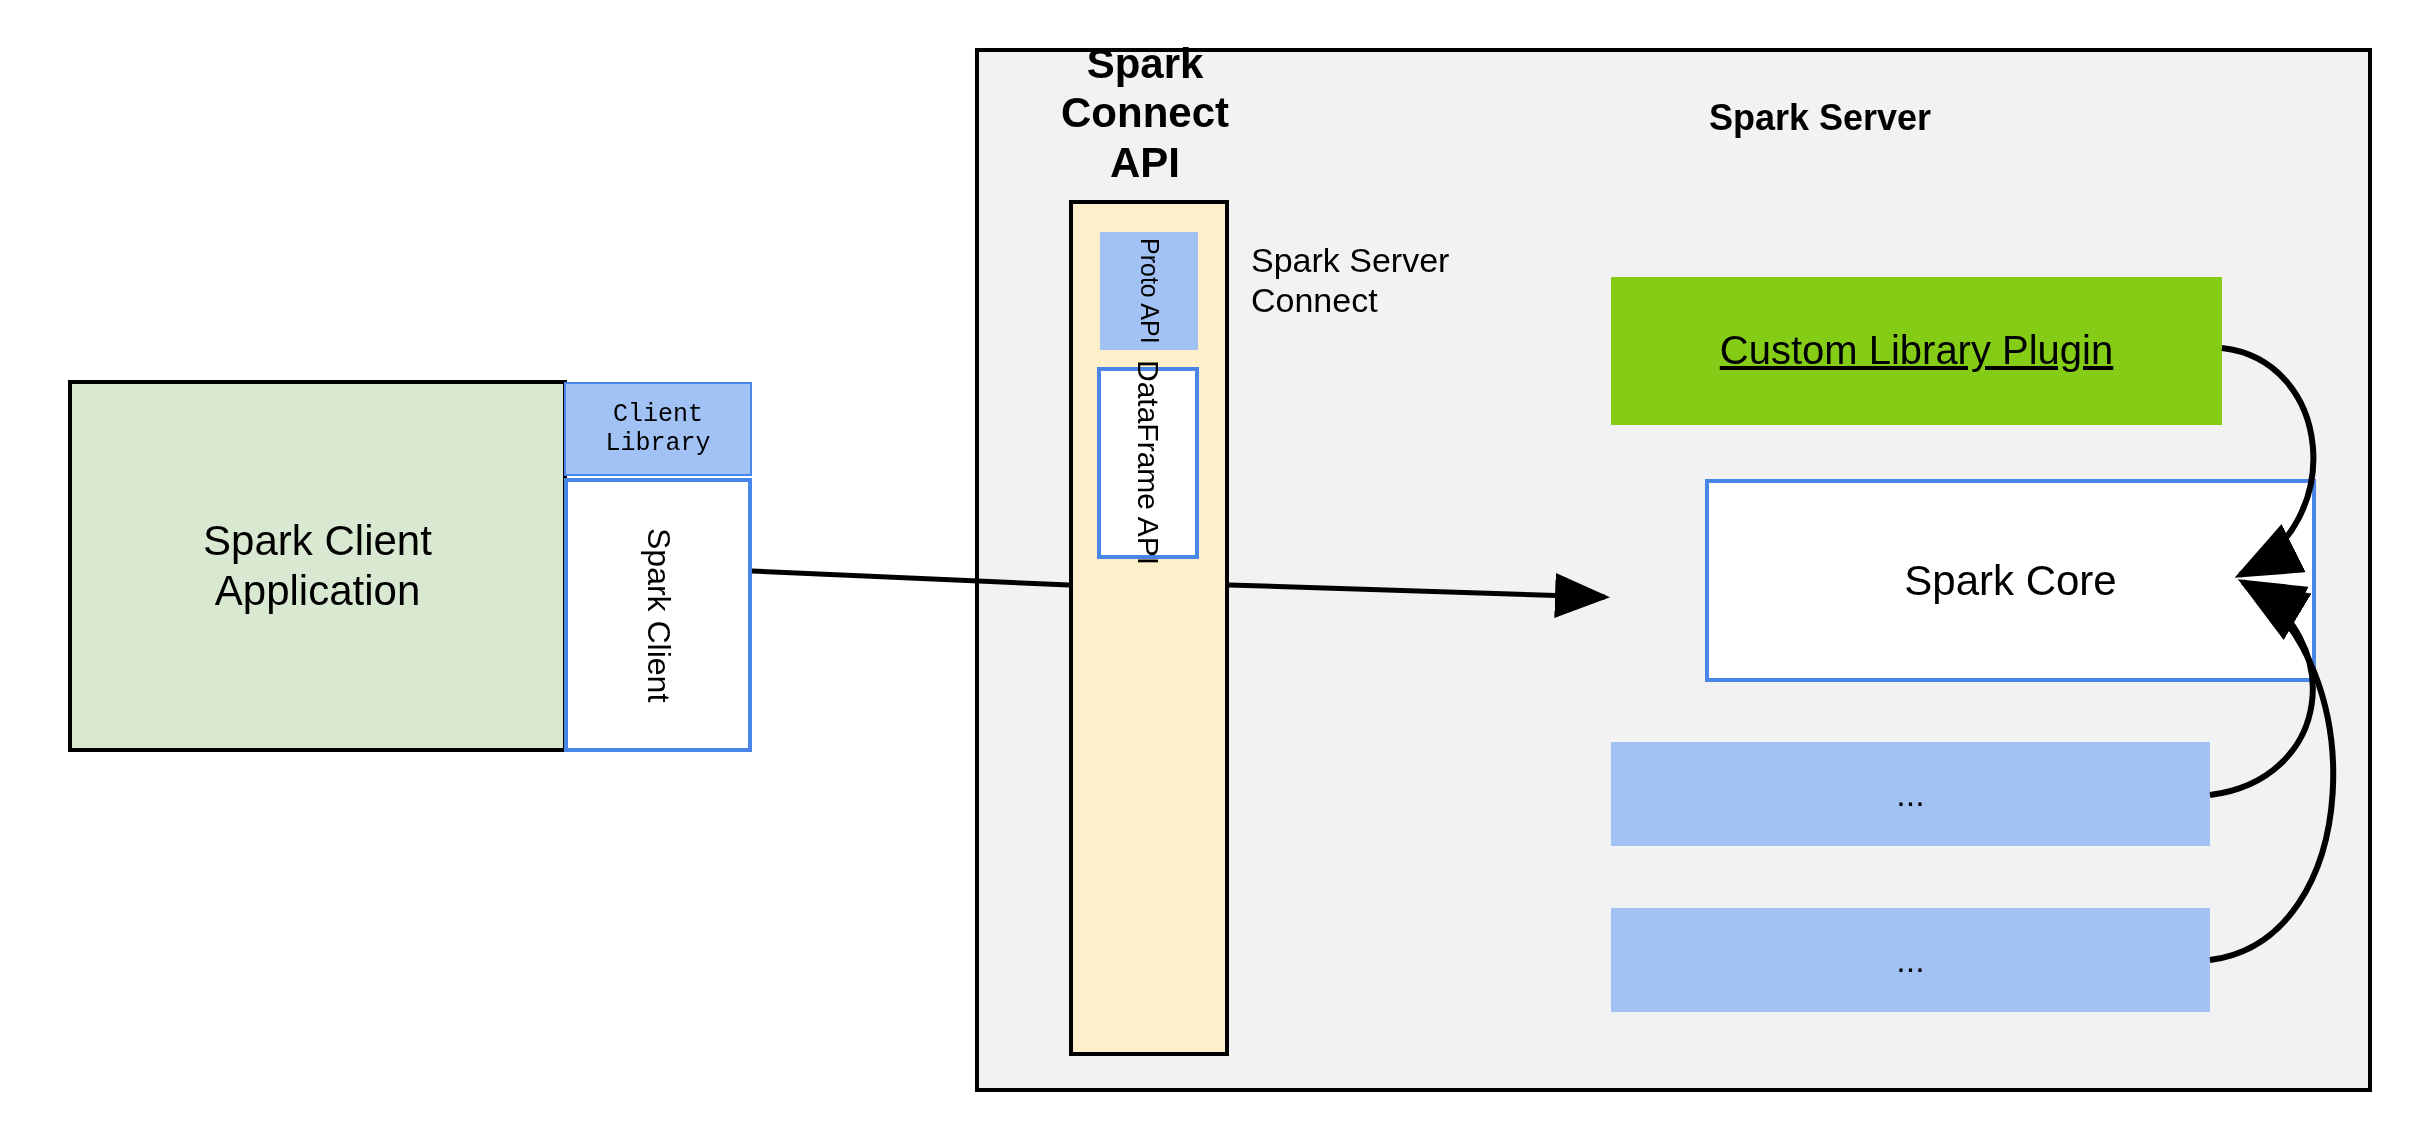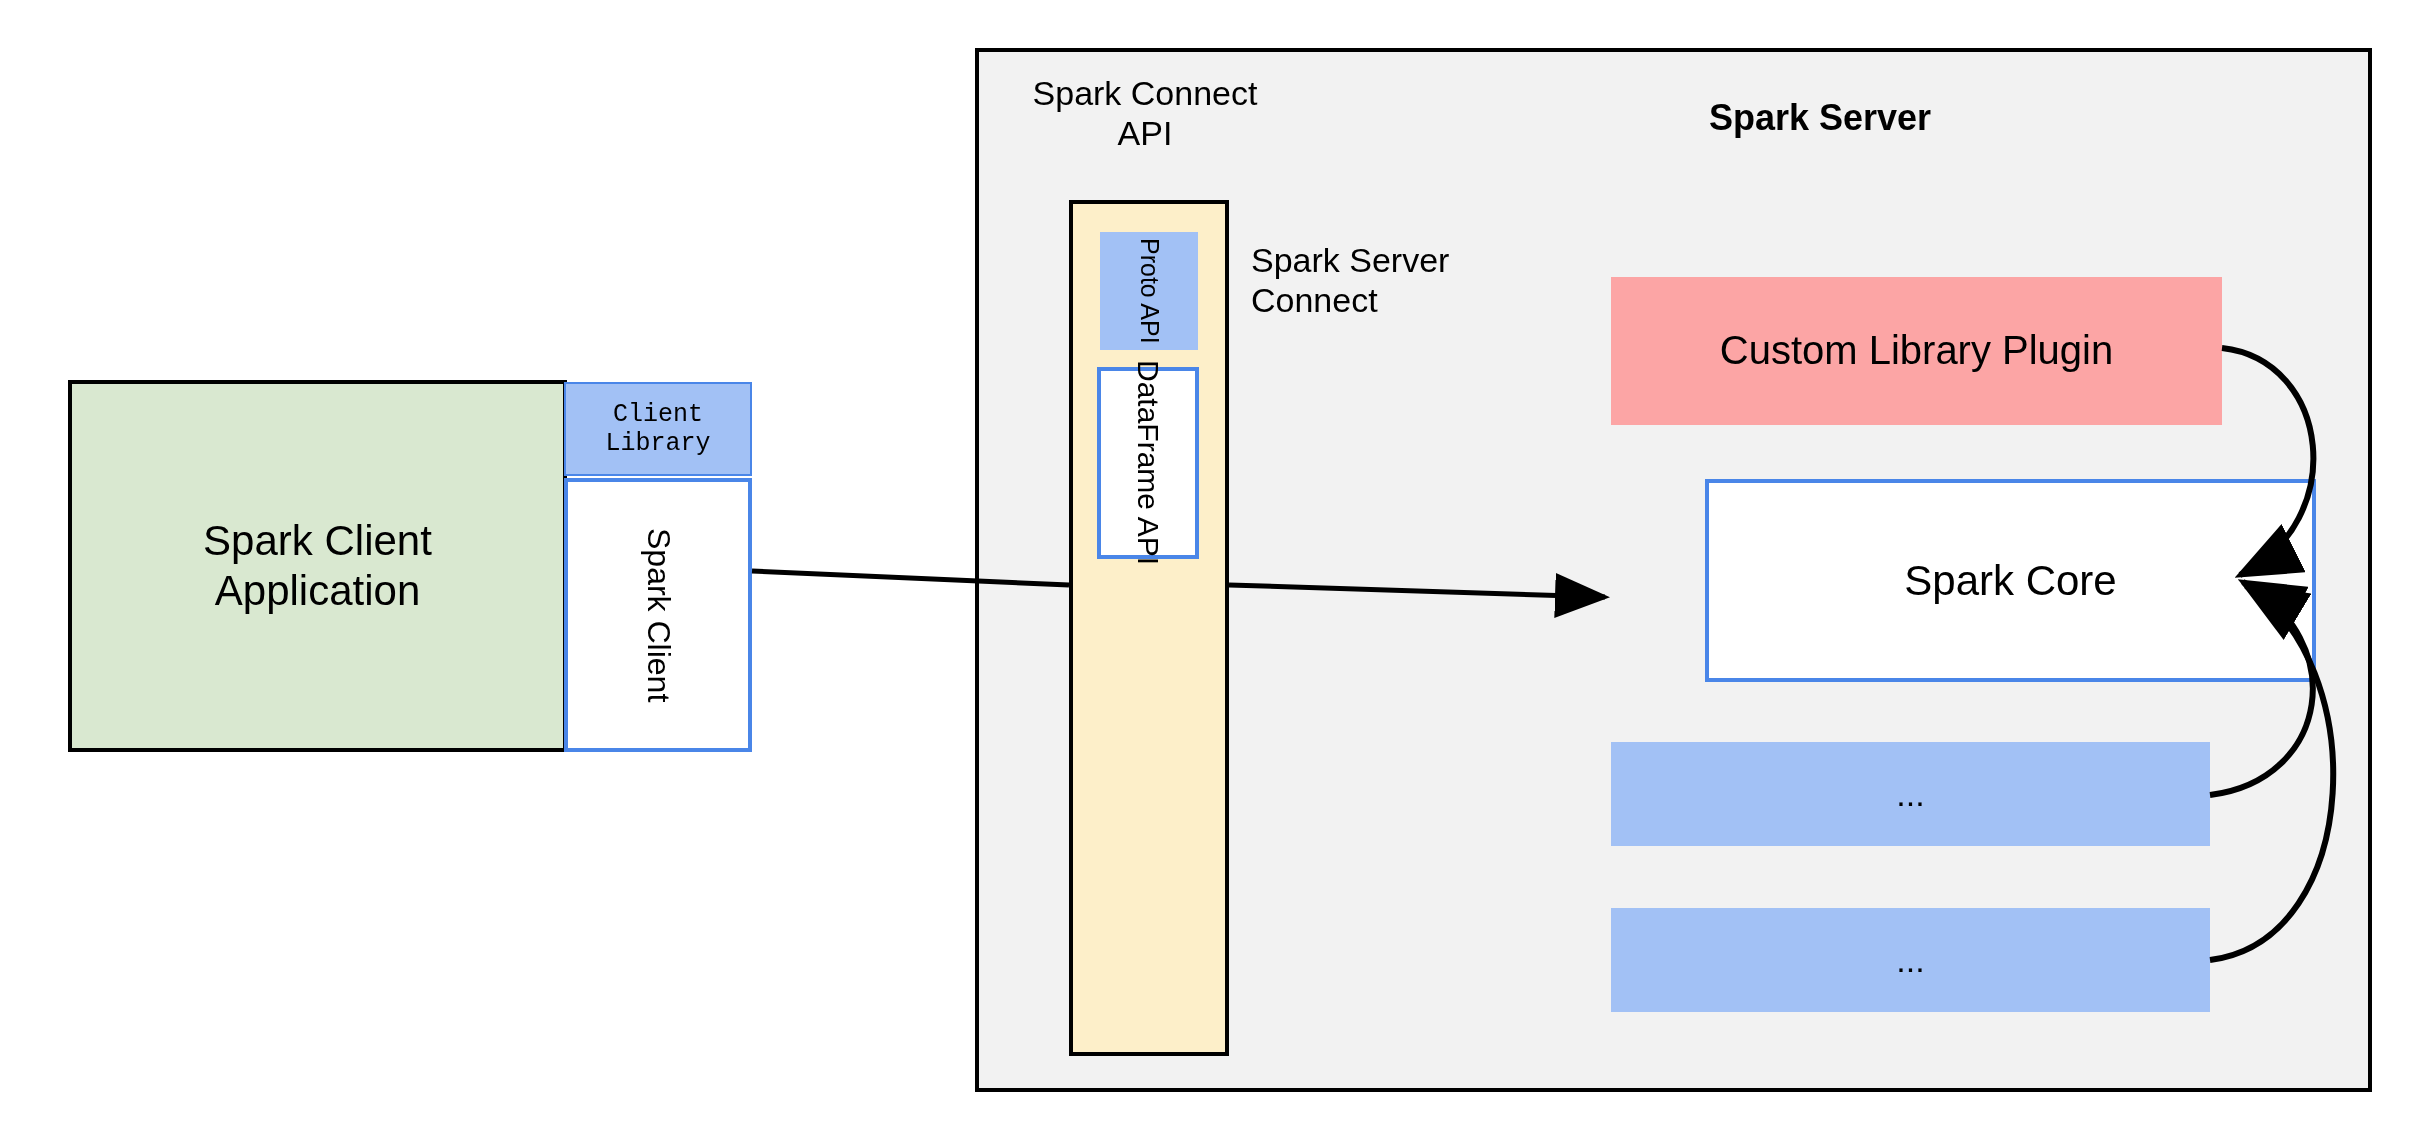--- a/index.html
+++ b/index.html
@@ -43,22 +43,23 @@
     width: 260px;
     height: 46px;
     font-size: 36px;
     font-weight: bold;
   }
   #connect-api-label {
     left: 1000px;
     top: 68px;
     width: 290px;
     height: 90px;
-    font-size: 34px;
-    flex-direction: column;
+    font-size: 42px;
+    flex-direction: column;
+    font-weight: bold;
   }
   #server-library-label {
     left: 1251px;
     top: 240px;
     width: 290px;
     height: 96px;
     font-size: 34px;
     justify-content: flex-start;
     align-items: flex-start;
     text-align: left;
@@ -135,22 +136,23 @@
     border: 4px solid #4a86e8;
     font-size: 30px;
   }
 
   
   #custom-library-plugin {
     left: 1611px;
     top: 277px;
     width: 611px;
     height: 148px;
-    background: #fca5a5;
+    background: #84cc16;
     font-size: 40px;
+    text-decoration: underline;
   }
   #spark-core {
     left: 1705px;
     top: 479px;
     width: 611px;
     height: 203px;
     background: #ffffff;
     border: 4px solid #4a86e8;
     font-size: 42px;
   }

